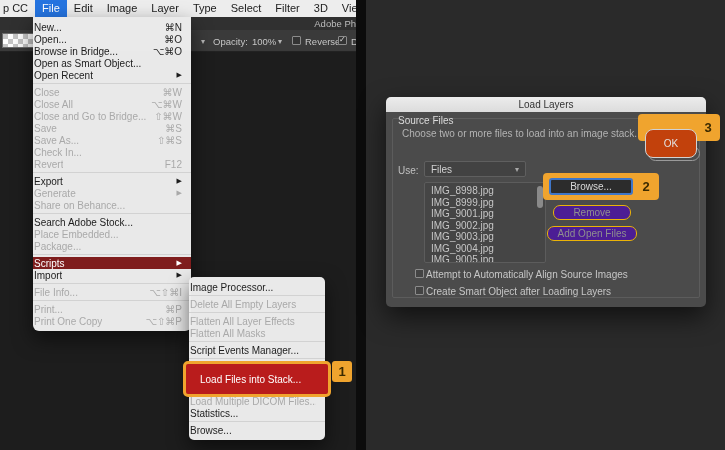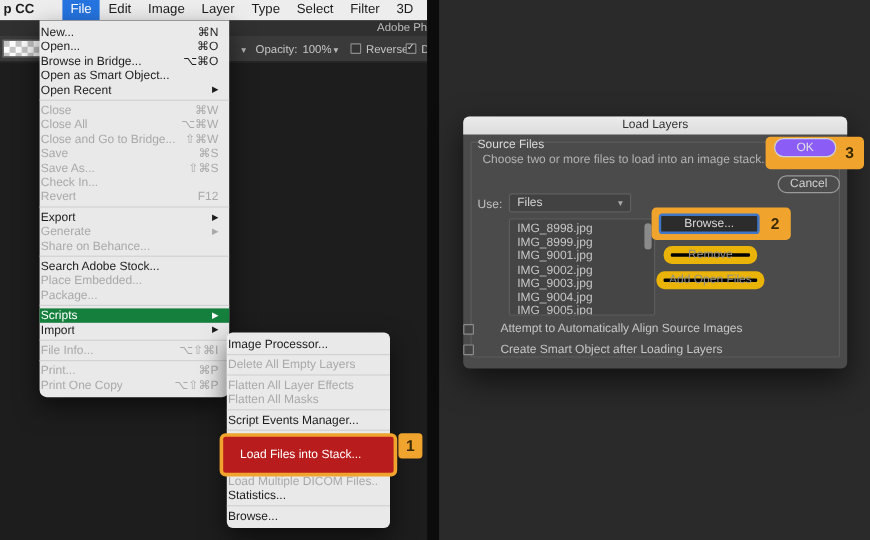--- a/index.html
+++ b/index.html
@@ -6,21 +6,21 @@
   html,body{width:725px;height:450px}
   body{position:relative;overflow:hidden;background:#272727;font-family:"Liberation Sans","DejaVu Sans",sans-serif;-webkit-font-smoothing:antialiased}
 
   
   .left-pane{position:absolute;left:0;top:0;width:356px;height:450px;background:#1d1d1d;overflow:hidden}
   .divider{position:absolute;left:356px;top:0;width:10px;height:450px;background:#0c0c0c}
   .right-pane{position:absolute;left:366px;top:0;width:359px;height:450px;background:#2a2a2a}
 
   
   .menubar{position:absolute;left:0;top:0;width:356px;height:17px;background:#ededed;display:flex;align-items:stretch;font-size:11px;color:#1c1c1c;white-space:nowrap;overflow:hidden}
-  .mb-app{font-weight:bold;padding:2px 23px 0 3px}
+  .mb-app{font-weight:normal;padding:2px 7px 0 3px}
   .mb-item{padding:2px 7px 0;border-radius:0}
   .mb-item.active{background:#2574e0;color:#fff}
 
   
   .titlestrip{position:absolute;left:0;top:17px;width:356px;height:13px;background:#303030}
   .adobe-title{position:absolute;right:0;top:1px;font-size:9.5px;color:#bdbdbd;white-space:nowrap}
   .optbar{position:absolute;left:0;top:30px;width:356px;height:22px;background:#3a3a3a;border-bottom:1px solid #222;font-size:9.5px;color:#c6c6c6;overflow:hidden}
   .swatch{position:absolute;left:2px;top:3px;width:44px;height:15px;border:1px solid #6a6a6a;
     background:conic-gradient(#fff 90deg,#c6c6c6 0 180deg,#fff 0 270deg,#c6c6c6 0) 0 0/10px 10px}
   .swatch-arrow{position:absolute;left:46px;top:3px;width:13px;height:15px;background:#4a4a4a;border:1px solid #6a6a6a;border-left:none;color:#bbb;font-size:7px;text-align:center;line-height:14px}
@@ -30,21 +30,21 @@
   .cb.checked::after{content:"✓";position:absolute;left:0px;top:-2px;font-size:8px;color:#ddd}
 
   
   .menu-panel{position:absolute;background:rgba(238,238,238,.98);box-shadow:0 8px 20px rgba(0,0,0,.55);font-size:10px;color:#1c1c1c;padding:4px 0}
   .file-menu{left:33px;top:17px;width:158px;border-radius:0 0 6px 6px}
   .scripts-menu{left:189px;top:277px;width:136px;border-radius:5px;overflow:visible}
   .mi{display:flex;justify-content:space-between;align-items:center;height:12px;padding:0 9px 0 1px;white-space:nowrap}
   .mi .lbl{overflow:hidden}
   .mi .sc{color:#1f1f1f;margin-left:6px;flex:none}
   .mi.d,.mi.d .sc{color:#a9a9a9}
-  .mi.hl{background:#15803d;color:#fff}
+  .mi.hl{background:#7f1d1d;color:#fff}
   .msep{height:1px;background:#d2d2d2;margin:2px 0}
   .arr{flex:none;font-size:7px;margin-left:6px}
 
   
   .owrap{position:relative;margin:1px -6px -2px;border:3px solid #F0A42E;background:#F0A42E;border-radius:5px;z-index:3}
   .owrap .mi{height:30px;background:#b91c1c;color:#fff;border-radius:2px;padding:0 8px 0 14px}
   .badge{background:#F0A42E;color:#3b2a00;font-weight:bold;font-size:13px;display:flex;align-items:center;justify-content:center;border-radius:3px}
   .badge-1{position:absolute;right:-24px;top:-3px;width:20px;height:21px}
 
   
@@ -54,28 +54,28 @@
   .src-title{position:absolute;left:12px;top:18px;color:#dadada}
   .src-desc{position:absolute;left:16px;top:31px;color:#b3b3b3}
   .use-label{position:absolute;left:12px;top:68px;color:#c0c0c0}
   .use-select{position:absolute;left:38px;top:64px;width:102px;height:16px;background:#424242;border:1px solid #5f5f5f;border-radius:2px;display:flex;align-items:center;justify-content:space-between;padding:0 6px;color:#d2d2d2}
   .use-select .dsc{font-size:8px;color:#a8a8a8}
   .file-list{position:absolute;left:38px;top:85px;width:122px;height:81px;background:#454545;border:1px solid #5c5c5c;border-radius:2px;overflow:hidden;padding:2px 0 0 6px;line-height:11.5px;color:#c6c6c6}
   .scroll-thumb{position:absolute;right:2px;top:3px;width:6px;height:22px;background:#8a8a8a;border-radius:3px}
   .browse-wrap{position:absolute;left:157px;top:76px;width:116px;height:27px;background:#F0A42E;border-radius:4px}
   .browse-btn{position:absolute;left:6px;top:5px;width:84px;height:17px;background:#2c2c2c;border:2px solid #3f76c8;border-radius:3px;color:#d8d8d8;display:flex;align-items:center;justify-content:center}
   .badge-2{position:absolute;right:5px;top:4px;width:16px;height:19px}
-  .btn-disabled{position:absolute;height:15px;border:6px solid #eab308;border-radius:7px;color:#8f8f8f;display:flex;align-items:center;justify-content:center;background:#000000}
+  .btn-disabled{position:absolute;height:15px;border:1px solid #eab308;border-radius:7px;color:#8f8f8f;display:flex;align-items:center;justify-content:center;background:#4c1d95}
   .remove-btn{left:167px;top:108px;width:78px}
   .addopen-btn{left:161px;top:129px;width:90px}
   .ok-wrap{position:absolute;left:252px;top:17px;width:82px;height:27px;background:#F0A42E;border-radius:4px;z-index:2}
-  .ok-btn{position:absolute;left:7px;top:1px;width:52px;height:16px;border:1.5px solid #d2d2d2;border-radius:8px;background:#8b5cf6;color:#e2e2e2;display:flex;align-items:center;justify-content:center}
+  .ok-btn{position:absolute;left:7px;top:15px;width:52px;height:29px;border:1.5px solid #d2d2d2;border-radius:8px;background:#c2410c;color:#e2e2e2;display:flex;align-items:center;justify-content:center}
   .badge-3{position:absolute;right:4px;top:4px;width:16px;height:19px}
   .cancel-btn{position:absolute;left:262px;top:49px;width:52px;height:15px;border:1px solid #9a9a9a;border-radius:8px;color:#d0d0d0;display:flex;align-items:center;justify-content:center;background:#4c4c4c}
-  .dcheck{position:absolute;left:0;display:flex;align-items:center;gap:22px;color:#c6c6c6}
+  .dcheck{position:absolute;left:29px;display:flex;align-items:flex-start;gap:2px;color:#c6c6c6}
   .dcheck .box{width:9px;height:9px;border:1px solid #8b8b8b;border-radius:1px;background:#434343;flex:none}
   .chk1{top:172px}.chk2{top:189px}
 </style>
 </head>
 <body>
 
 <div class="left-pane">
 
   <div class="menubar">
     <span class="mb-app">p CC</span>

